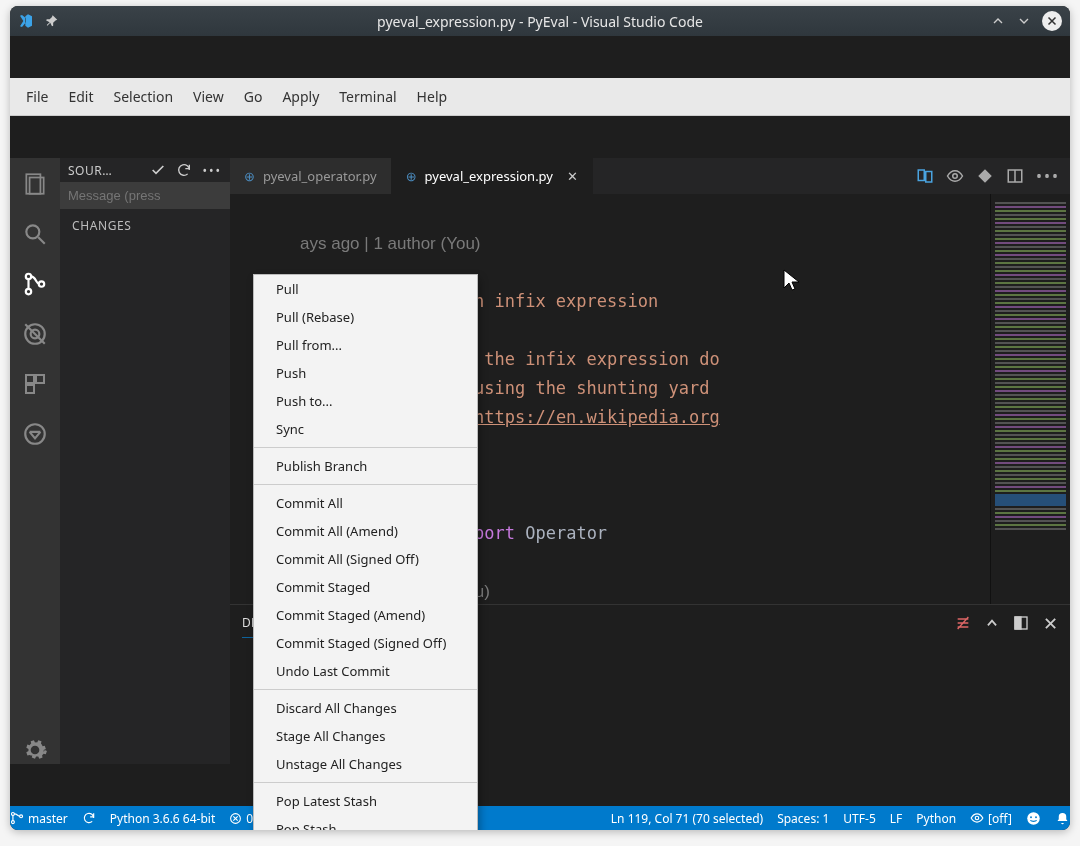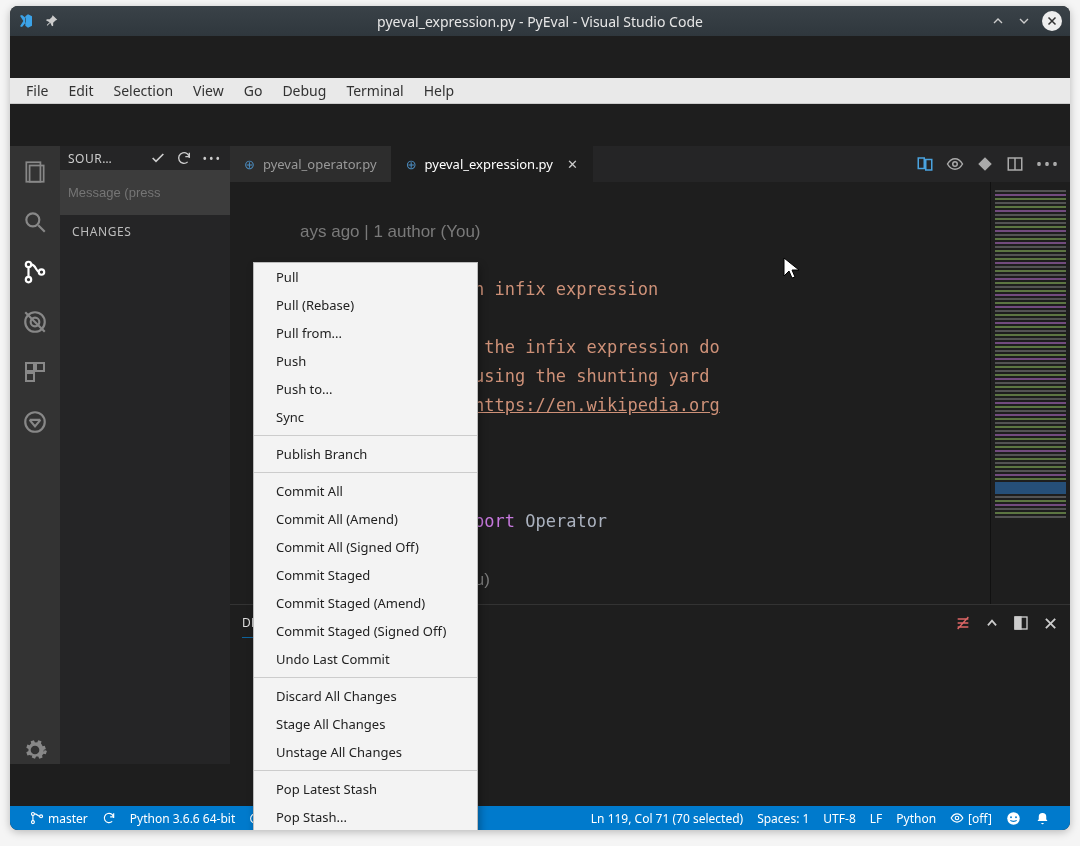--- a/index.html
+++ b/index.html
@@ -3,32 +3,32 @@
 <meta charset="utf-8">
 <style>
   * { box-sizing: border-box; margin: 0; padding: 0; }
   html, body { width: 1080px; height: 846px; overflow: hidden; font-family: "Segoe UI", "Noto Sans", sans-serif; background: #f5f5f5; }
   .window { width: 1060px; height: 824px; margin: 6px auto; border-radius: 8px; overflow: hidden; box-shadow: 0 2px 8px rgba(0,0,0,0.25); display:flex; flex-direction:column; background:#1e1e1e;gap:42px;}
   .kde-titlebar { height: 30px; background: linear-gradient(to bottom,#3a4248,#2f373d); display:flex; align-items:center; color:#e6e6e6; font-size:14px; justify-content:center; position:relative;}
   .kde-titlebar .left { position:absolute; left:8px; display:flex; gap:10px; align-items:center;}
   .kde-titlebar .right { position:absolute; right:8px; display:flex; gap:10px; align-items:center;}
   .kde-titlebar .icon { width:16px; height:16px; display:flex; align-items:center; justify-content:center; color:#bbb;}
   .kde-titlebar .wclose { width:20px;height:20px;border-radius:10px;background:#eee;color:#333;display:flex;align-items:center;justify-content:center;font-weight:bold;}
-  .menubar { height:26px; background:#e9e9e9; border-bottom:1px solid #ccc; display:flex; align-items:center; padding:0 6px; font-size:14px; color:#333;}
+  .menubar { height:38px; background:#e9e9e9; border-bottom:1px solid #ccc; display:flex; align-items:center; padding:0 6px; font-size:14px; color:#333;}
   .menubar .mi { padding:4px 10px; cursor:default; border-radius:3px;}
   .content { flex:1; display:flex; background:#1e1e1e; color:#ccc; position:relative; min-height:0;}
   .activitybar { width:50px; background:#333333; display:flex; flex-direction:column; align-items:center; padding-top:12px; gap:22px;}
   .activitybar .ai { width:28px; height:28px; display:flex; align-items:center; justify-content:center; color:#888; cursor:pointer;}
   .activitybar .ai.active { color:#fff; }
   .activitybar .spacer { flex:1; }
   .sidebar { width:170px; background:#252526; display:flex; flex-direction:column; font-size:12px;}
   .sidebar-head { height:24px; display:flex; align-items:center; gap:10px; padding:0 8px; color:#ccc;}
   .sidebar-head .title { flex:1; overflow:hidden; text-overflow:ellipsis; white-space:nowrap; font-size:12px; letter-spacing:0.5px;}
   .sidebar-head svg { color:#ccc; }
-  .scm-input { background:#3c3c3c; color:#888; font-size:13px; padding:15px 8px; margin:0; border:none; outline:none;}
+  .scm-input { background:#3c3c3c; color:#888; font-size:13px; padding:6px 8px; margin:0; border:none; outline:none;}
   .sidebar-section { padding:8px 12px; font-weight:400; color:#bdbdbd; letter-spacing:0.05em;}
   .editor-area { flex:1; display:flex; flex-direction:column; min-width:0;}
   .tabbar { height:36px; background:#252526; display:flex; align-items:stretch;}
   .tab { display:flex; align-items:center; padding:0 14px; gap:8px; background:#2d2d2d; color:#999; font-size:13px; border-right:1px solid #1e1e1e; cursor:pointer;}
   .tab.active { background:#1e1e1e; color:#fff;}
   .tab .pyicon{color:#4b8bbe;}
   .tabbar .gap{flex:1;}
   .tabbar .ractions{display:flex;align-items:center;gap:12px;padding:0 10px;color:#aaa;}
   .editor { flex:1; background:#1e1e1e; position:relative; font-family: "DejaVu Sans Mono","Consolas",monospace; font-size:17px; overflow:hidden; display:flex;}
   .editor-body { flex:1; padding:6px 0 0 70px; color:#d8a070; line-height:29px; white-space:pre; }
@@ -44,21 +44,21 @@
   .minimap .mmline.a{background:#c678dd;}
   .minimap .mmline.b{background:#9c6;}
   .minimap .mmline.c{background:#888;}
   .minimap .mmline.sel{background:#264f78;height:12px;opacity:1;}
   .panel { height:160px; background:#1e1e1e; border-top:1px solid #333;}
   .panel-tabs{display:flex;align-items:center;height:36px;padding:0 12px;gap:22px;font-size:12px;color:#888;}
   .panel-tabs .pt{padding:6px 0;cursor:pointer;letter-spacing:0.03em;}
   .panel-tabs .pt.active{color:#ddd;border-bottom:1px solid #0e639c;}
   .panel-tabs .gap{flex:1;}
   .panel-tabs .pact{color:#ccc;display:flex;gap:14px;align-items:center;}
-  .statusbar{height:24px;background:#007acc;color:#fff;display:flex;align-items:center;font-size:12px;padding:0 20px;gap:14px;}
+  .statusbar{height:24px;background:#007acc;color:#fff;display:flex;align-items:center;font-size:12px;padding:0 0;gap:14px;}
   .statusbar .sb{display:flex;align-items:center;gap:4px;white-space:nowrap;}
   .statusbar .gap{flex:1;}
   .ctx-menu{position:absolute; left:243px; top:116px; width:225px; background:#f3f3f3;color:#222;border:1px solid #bbb;box-shadow:2px 4px 8px rgba(0,0,0,0.3);font-size:13px;z-index:50;}
   .ctx-menu .cmi{padding:5px 22px;cursor:default;}
   .ctx-menu .sep{height:1px;background:#ccc;margin:4px 0;}
   .cursor-arrow{position:absolute;left:773px;top:111px;color:#fff;font-size:20px;z-index:60;pointer-events:none;}
   svg{display:block;}
 </style>
 </head>
 <body>
@@ -96,21 +96,21 @@
       </span>
     </div>
   </div>
 
   <div class="menubar">
     <div class="mi">File</div>
     <div class="mi">Edit</div>
     <div class="mi">Selection</div>
     <div class="mi">View</div>
     <div class="mi">Go</div>
-    <div class="mi">Debug</div>
+    <div class="mi">Apply</div>
     <div class="mi">Terminal</div>
     <div class="mi">Help</div>
   </div>
 
   <div class="content">
     <div class="activitybar">
       <div class="ai">
           <svg width="26" height="26" viewBox="0 0 24 24" fill="none" stroke="currentColor" stroke-width="1.6">
             <rect x="4" y="3" width="13" height="18"></rect>
             <rect x="7" y="6" width="13" height="15"></rect>
@@ -408,21 +408,21 @@
         <span>0</span>
       <svg width="13" height="13" viewBox="0 0 24 24" fill="none" stroke="#fff" stroke-width="2" style="margin-left:6px;">
           <path d="M12 3l10 18H2L12 3z"></path>
         </svg>
         <span>0</span>
     </div>
     <div class="sb" style="color:#7fdd7f;">✓ 0</div>
     <div class="gap"></div>
     <div class="sb">Ln 119, Col 71 (70 selected)</div>
     <div class="sb">Spaces: 1</div>
-    <div class="sb">UTF-8</div>
+    <div class="sb">UTF-5</div>
     <div class="sb">LF</div>
     <div class="sb">Python</div>
     <div class="sb">
       <svg width="14" height="14" viewBox="0 0 24 24" fill="none" stroke="#fff" stroke-width="2">
           <path d="M2 12s4-7 10-7 10 7 10 7-4 7-10 7S2 12 2 12z"></path>
           <circle cx="12" cy="12" r="3"></circle>
         </svg>
       <span>[off]</span>
     </div>
     <div class="sb">

